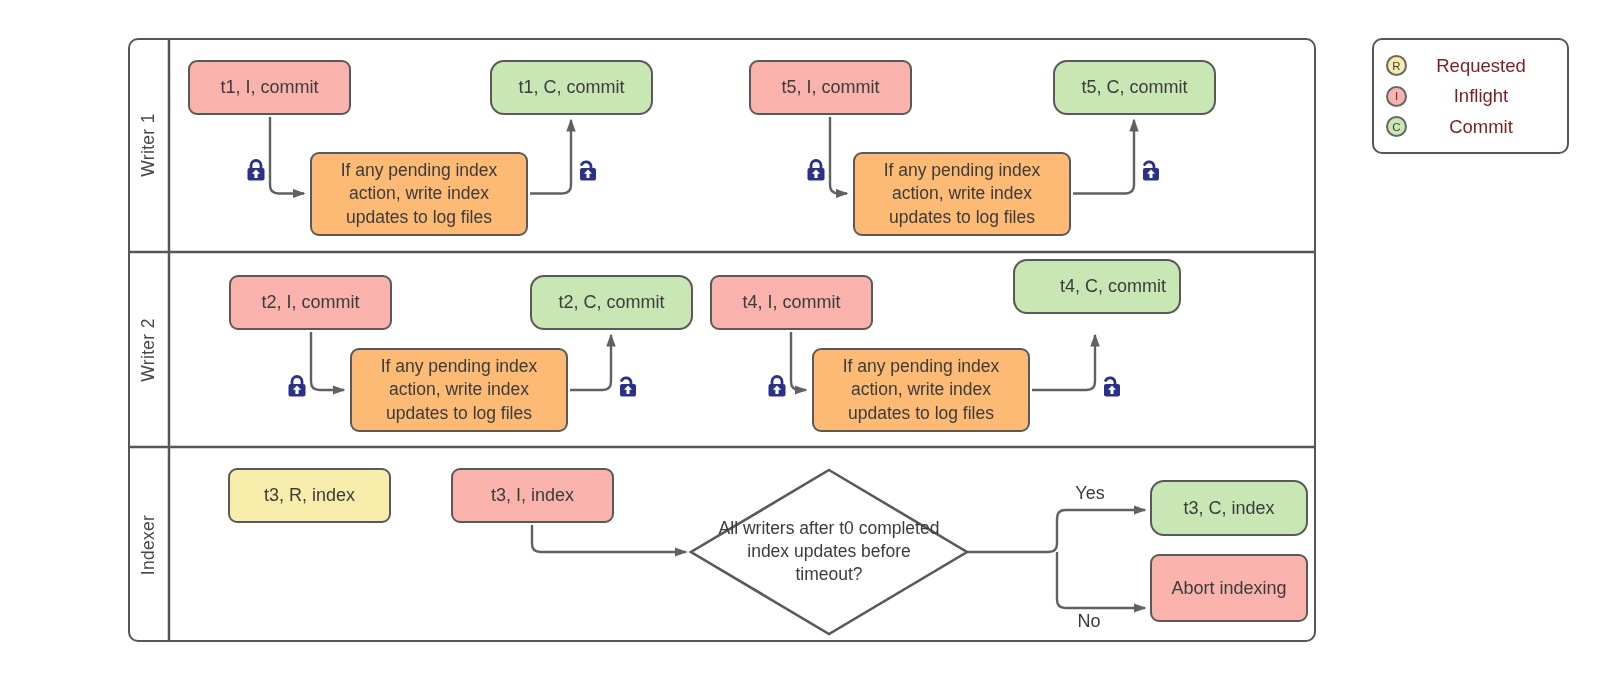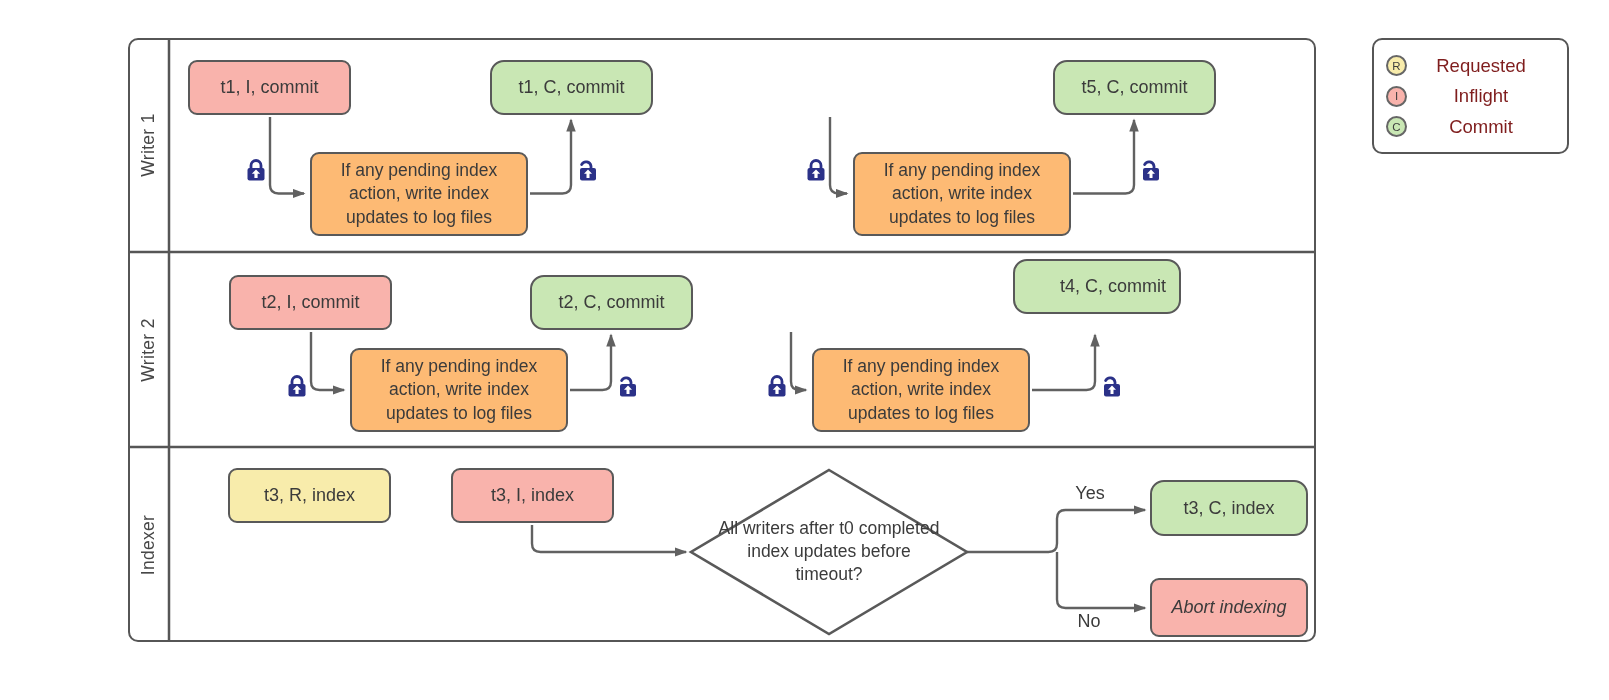--- a/index.html
+++ b/index.html
@@ -71,36 +71,38 @@
     <polygon points="829,470 967,552 829,634 691,552" fill="#ffffff" stroke="#595959" stroke-width="2.6"></polygon>
   </svg>
 
   <div class="lane-label" style="left:148px;top:145px;">Writer 1</div>
   <div class="lane-label" style="left:148px;top:350px;">Writer 2</div>
   <div class="lane-label" style="left:148px;top:545px;">Indexer</div>
 
   <div class="node fill-inflight" style="left:188px;top:60px;width:163px;height:55px;">t1, I, commit</div>
   <div class="node note" style="left:310px;top:152px;width:218px;height:84px;">If any pending index action, write index updates to log files</div>
   <div class="node fill-commit" style="left:490px;top:60px;width:163px;height:55px;">t1, C, commit</div>
+  <div class="node fill-inflight" style="left:749px;top:60px;width:163px;height:55px;">t5, I, commit</div>
   <div class="node note" style="left:853px;top:152px;width:218px;height:84px;">If any pending index action, write index updates to log files</div>
   <div class="node fill-commit" style="left:1053px;top:60px;width:163px;height:55px;">t5, C, commit</div>
 
   <div class="node fill-inflight" style="left:229px;top:275px;width:163px;height:55px;">t2, I, commit</div>
   <div class="node note" style="left:350px;top:348px;width:218px;height:84px;">If any pending index action, write index updates to log files</div>
   <div class="node fill-commit" style="left:530px;top:275px;width:163px;height:55px;">t2, C, commit</div>
+  <div class="node fill-inflight" style="left:710px;top:275px;width:163px;height:55px;">t4, I, commit</div>
   <div class="node note" style="left:812px;top:348px;width:218px;height:84px;">If any pending index action, write index updates to log files</div>
   <div class="node fill-commit" style="left:1013px;top:259px;width:168px;height:55px;padding-left:32px;">t4, C, commit</div>
 
   <div class="node fill-requested" style="left:188px;top:468px;width:163px;height:55px;">t3, R, index</div>
   <div class="node fill-inflight" style="left:451px;top:468px;width:163px;height:55px;">t3, I, index</div>
   <div class="decision-label" style="left:829px;top:552px;">All writers after t0 completed index updates before timeout?</div>
   <div class="edge-label" style="left:1090px;top:493px;">Yes</div>
   <div class="edge-label" style="left:1089px;top:621px;">No</div>
   <div class="node fill-commit" style="left:1150px;top:480px;width:158px;height:56px;">t3, C, index</div>
-  <div class="node fill-inflight" style="left:1150px;top:578px;width:158px;height:59px;font-style:italic;">Abort indexing</div>
+  <div class="node fill-inflight" style="left:1150px;top:554px;width:158px;height:68px;">Abort indexing</div>
 
   <svg class="lock" viewBox="0 0 26 26" style="left:243px;top:157px;">
     <path d="M8 12 V8.5 a5 5 0 0 1 10 0 V12" fill="none" stroke="#2b3188" stroke-width="2.8"></path>
     <rect x="4.5" y="11" width="17" height="12.5" rx="2" fill="#2b3188"></rect>
     <path d="M13 12.6 L17.2 16.8 H14.6 V21 H11.4 V16.8 H8.8 Z" fill="#fff"></path>
   </svg>
   <svg class="lock" viewBox="0 0 26 26" style="left:803px;top:157px;">
     <path d="M8 12 V8.5 a5 5 0 0 1 10 0 V12" fill="none" stroke="#2b3188" stroke-width="2.8"></path>
     <rect x="4.5" y="11" width="17" height="12.5" rx="2" fill="#2b3188"></rect>
     <path d="M13 12.6 L17.2 16.8 H14.6 V21 H11.4 V16.8 H8.8 Z" fill="#fff"></path>

